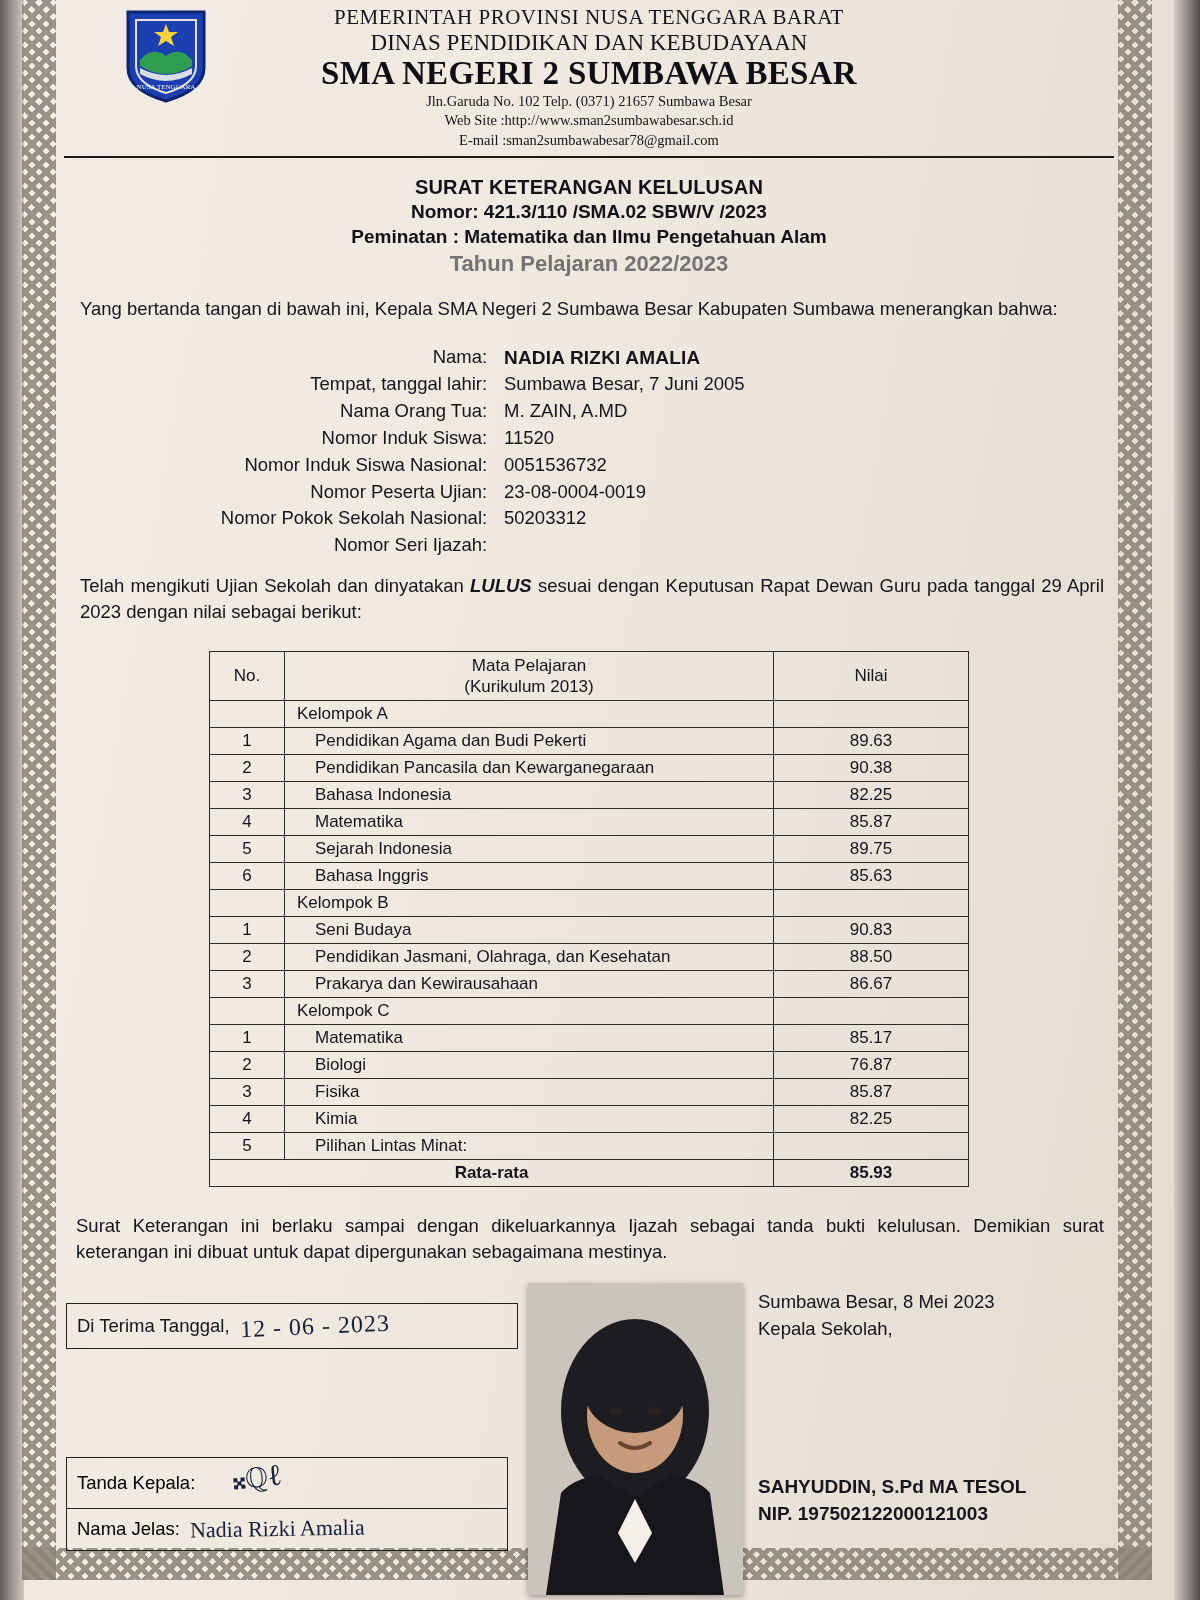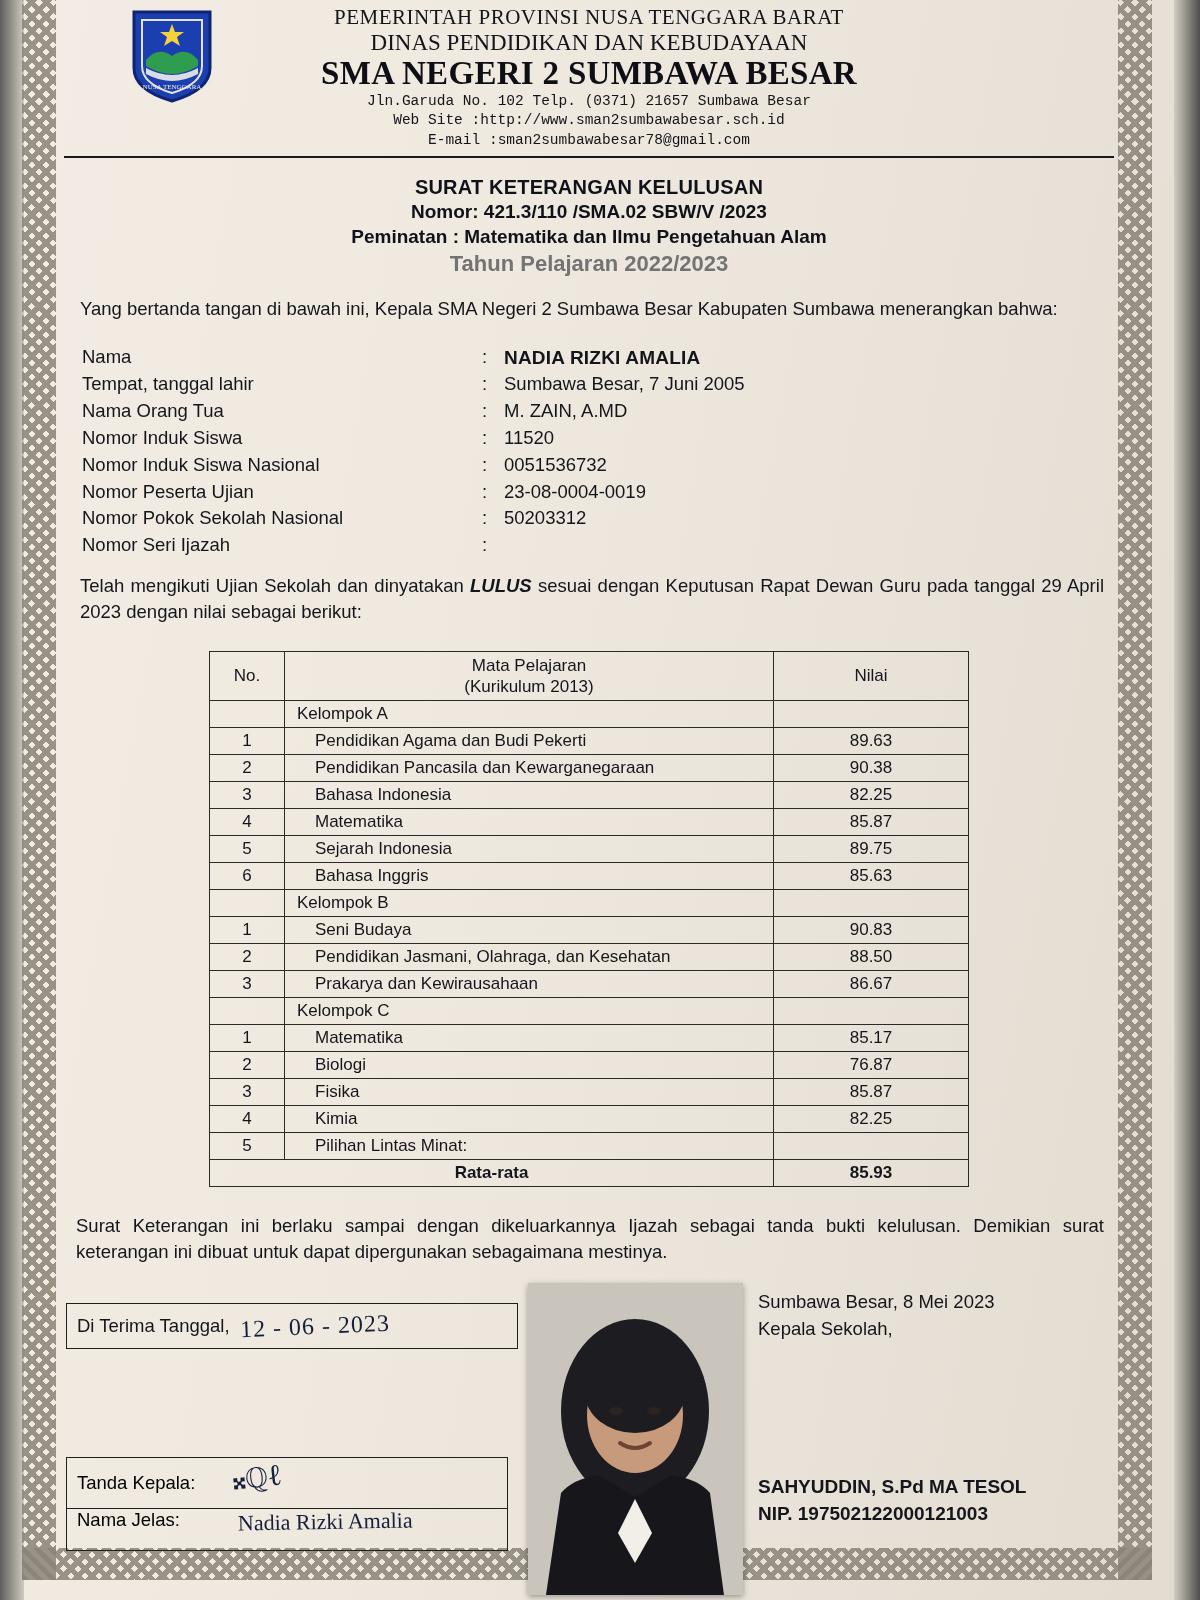--- a/index.html
+++ b/index.html
@@ -30,48 +30,48 @@
   .zz.left{left:0;top:0;width:34px;height:1580px;}
   .zz.right{right:0;top:0;width:34px;height:1580px;}
   .zz.bottom{left:0;bottom:0;width:1130px;height:32px;}
   .inner{
     position:absolute;left:58px;top:0px;width:1062px;height:1560px;
   }
 
   
   .header{position:relative;padding-top:6px;text-align:center;}
   .logo{
-    position:absolute;left:70px;top:8px;width:88px;height:96px;
+    position:absolute;left:64px;top:8px;width:88px;height:96px;
   }
   .logo svg{width:88px;height:96px;display:block;}
   .h1{font-family:"Liberation Serif",serif;font-size:21px;letter-spacing:.5px;color:#14141a;line-height:1.12;}
   .h2{font-family:"Liberation Serif",serif;font-size:23px;color:#14141a;line-height:1.12;}
   .h3{font-family:"Liberation Serif",serif;font-size:33px;font-weight:bold;color:#0e0e14;line-height:1.1;letter-spacing:.3px;}
-  .h4{font-family:Liberation Mono, monospace;font-size:14.5px;color:#14141a;line-height:1.35;}
+  .h4{font-family:Liberation Serif, serif;font-size:14.5px;color:#14141a;line-height:1.35;}
   .hr{height:2px;background:#1a1a1a;margin:6px 6px 0 6px;}
 
   
   .titleblk{text-align:center;margin-top:16px;line-height:1.3;}
   .t1{font-size:20px;font-weight:bold;color:#11111a;letter-spacing:.2px;}
   .t2{font-size:19px;font-weight:bold;color:#11111a;}
   .t3{font-size:19px;font-weight:bold;color:#11111a;}
   .t4{font-size:22px;font-weight:bold;color:#737373;}
 
   
   .para{
     margin:18px 16px 0 22px;font-size:18.5px;color:#15151c;line-height:1.38;
     text-align:justify;
   }
   .para2{margin:14px 16px 0 22px;font-size:18.5px;color:#15151c;line-height:1.4;text-align:justify;}
   .para2 i{font-style:italic;font-weight:bold;}
 
   
   .ident{margin:22px 0 0 24px;}
   .irow{display:flex;align-items:flex-start;font-size:18.5px;color:#15151c;line-height:1.45;}
-  .ilabel{width:400px;}
+  .ilabel{width:400px;text-align:right;}
   .icolon{width:22px;}
   .ivalue{flex:1;}
   .ivalue.strong{font-weight:bold;font-size:19px;letter-spacing:.2px;}
   .ivalue.ind{padding-left:14px;}
 
   
   .tblwrap{margin:26px 0 0 0;display:flex;justify-content:center;}
   table{border-collapse:collapse;width:760px;font-size:17px;color:#15151c;}
   table, th, td{border:1.4px solid #2a2a2a;}
   th,td{padding:3px 6px;}
@@ -95,21 +95,21 @@
     font-size:18.5px;color:#15151c;
   }
   .hand{
     font-family:"Liberation Serif",serif;font-size:24px;color:#14203a;
     transform:rotate(-2.5deg);display:inline-block;margin-left:10px;letter-spacing:1px;
   }
   .signbox{
     position:absolute;left:8px;top:178px;width:440px;height:92px;border:1.6px solid #1f1f1f;
   }
   .signbox .r1{height:50px;border-bottom:1.6px solid #1f1f1f;display:flex;align-items:center;padding-left:10px;font-size:18.5px;position:relative;}
-  .signbox .r2{height:40px;display:flex;padding-left:10px;font-size:18.5px;gap:48px;}
+  .signbox .r2{height:40px;display:flex;align-items:center;padding-left:10px;font-size:18.5px;}
   .scribble{position:absolute;left:165px;top:2px;font-family:"Liberation Serif",serif;font-size:30px;color:#16203c;transform:rotate(-6deg);}
   .hand2{font-family:"Liberation Serif",serif;font-size:22px;color:#16203c;margin-left:10px;transform:rotate(-1deg);display:inline-block;}
 
   .photo{
     position:absolute;left:470px;top:4px;width:215px;height:312px;background:#d8d5cf;
     box-shadow:0 2px 6px rgba(0,0,0,.35);
     overflow:hidden;
   }
   .photo svg{display:block;width:215px;height:312px;}
 

